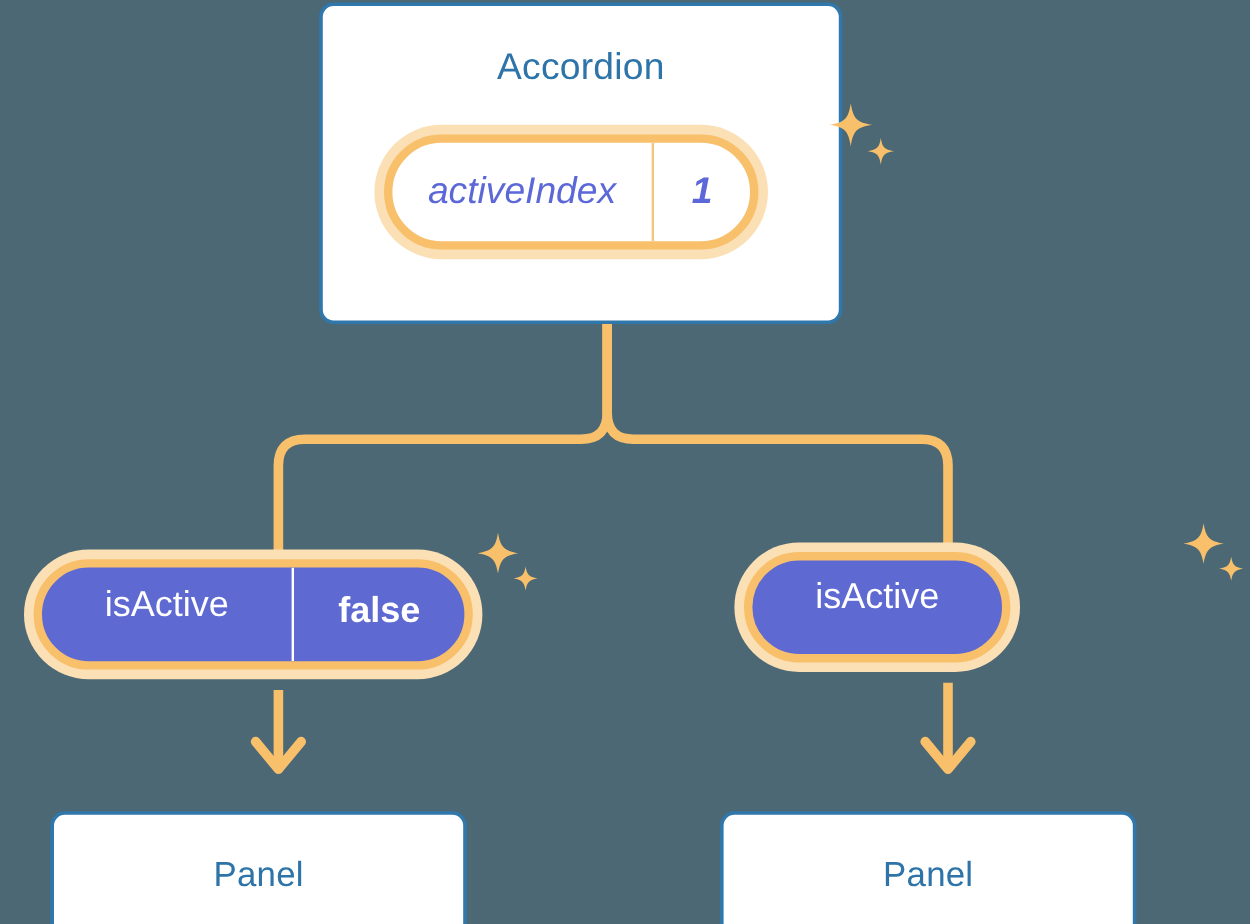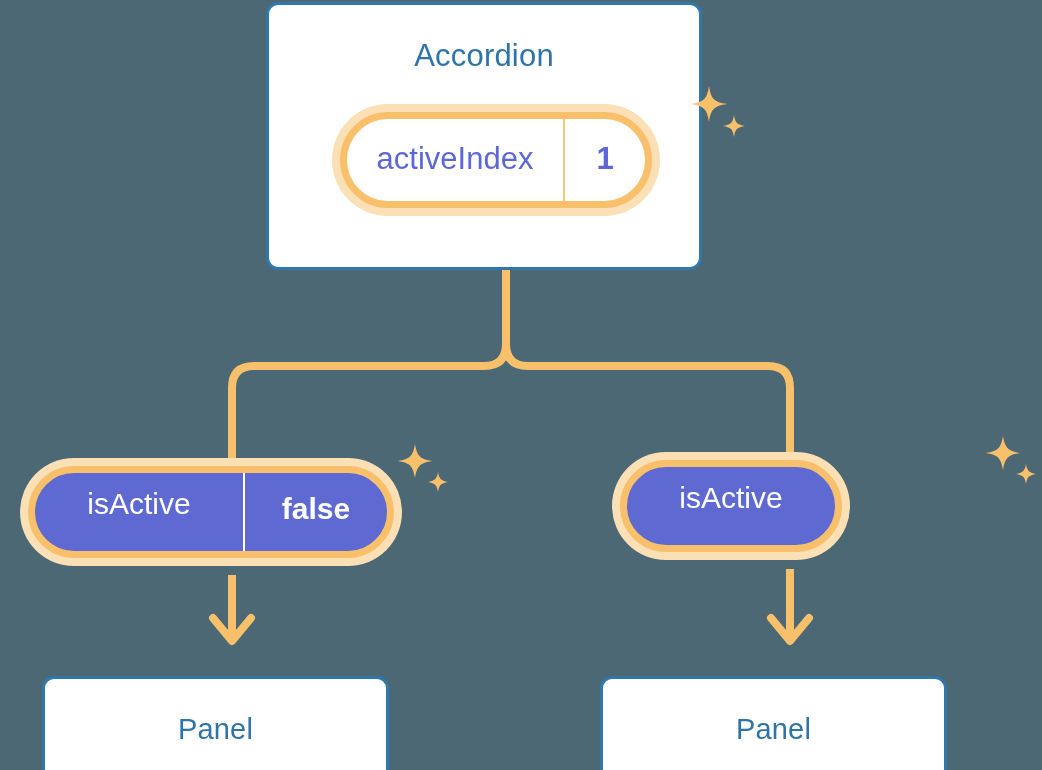--- a/index.html
+++ b/index.html
@@ -98,21 +98,21 @@
     box-sizing: border-box;
   }
   .pill-key {
     font-weight: 400;
   }
   .pill-val {
     font-weight: 700;
   }
 
   
-  #pill-accordion-wrap { left: 340px; top: 112px; }
+  #pill-accordion-wrap { left: 320px; top: 112px; font-style: italic; }
   #pill-accordion {
     height: 96px;
     background: #ffffff;
   }
   #pill-accordion .pill-cell { color: #5c68d8; font-size: 31px; }
   #pill-accordion .pill-key { width: 216px; padding-bottom: 3px; }
   #pill-accordion .pill-val {
     width: 82px;
     border-left: 2px solid #f3c97f;
     padding-bottom: 3px;

